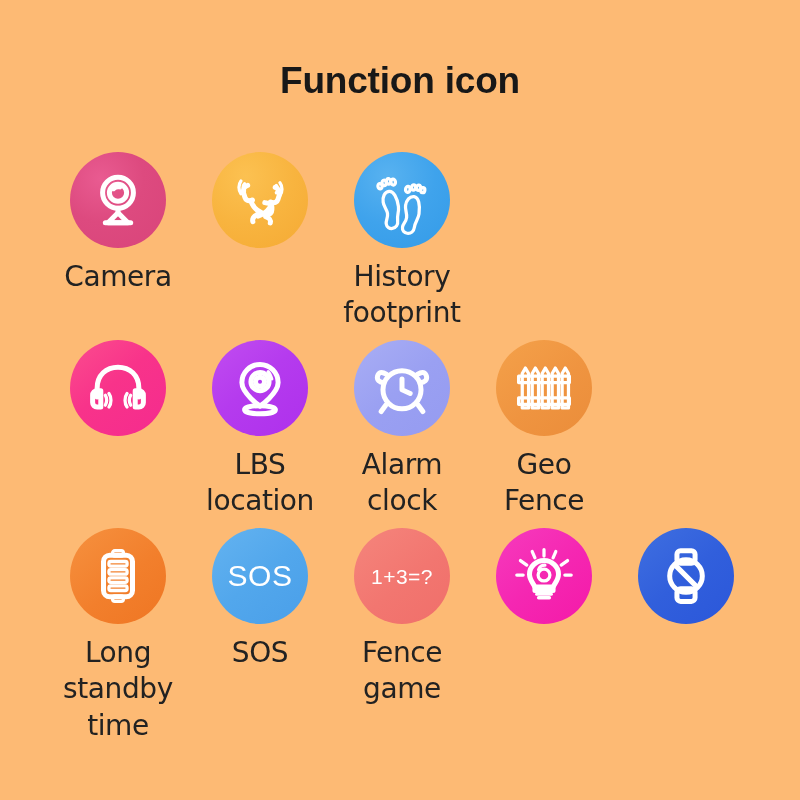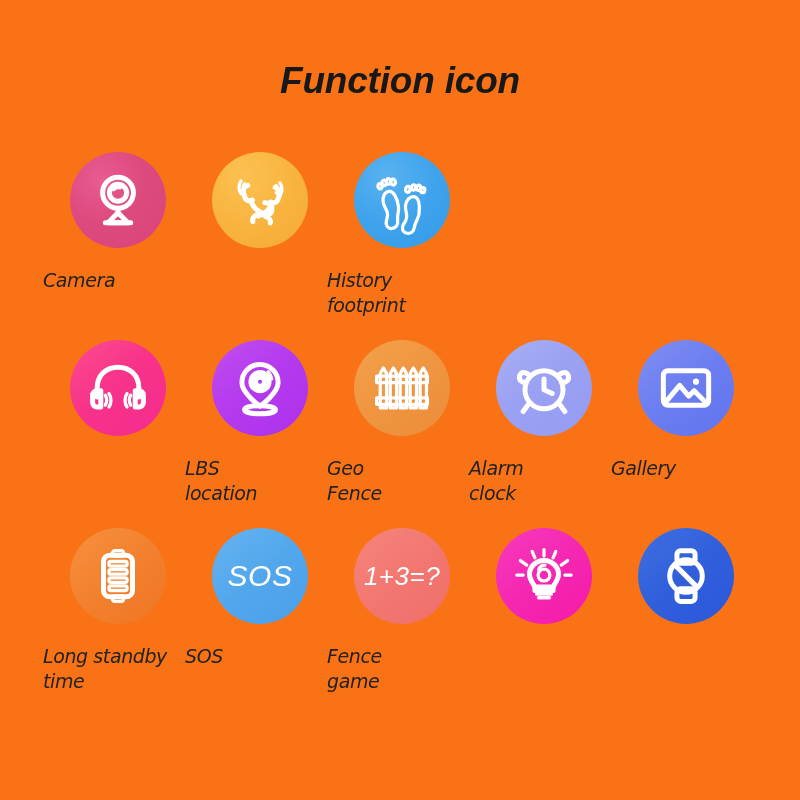--- a/index.html
+++ b/index.html
@@ -12,23 +12,22 @@
   }
   body {
     font-family: "DejaVu Sans", "Liberation Sans", sans-serif;
     color: #1b1b1b;
   }
 
   .page {
     position: relative;
     width: 800px;
     height: 800px;
-    background: #f97316;
+    background: #fdba74;
     box-sizing: border-box;
-    font-style: italic;
   }
 
   .page-title {
     position: absolute;
     top: 60px;
     left: 0;
     width: 800px;
     text-align: center;
     font-family: "Liberation Sans", sans-serif;
     font-size: 37px;
@@ -79,28 +78,28 @@
 
   .icon-glyph {
     color: #ffffff;
     font-family: "Liberation Sans", sans-serif;
     font-weight: 400;
     line-height: 1;
     letter-spacing: 0.5px;
     -webkit-text-stroke: 0;
   }
   .glyph-sos { font-size: 30px; }
-  .glyph-math { font-size: 26px; }
+  .glyph-math { font-size: 21px; }
 
   .cell-label {
-    margin-top: 20px;
+    margin-top: 11px;
     width: 150px;
-    text-align: left;
+    text-align: center;
     font-family: "DejaVu Sans", sans-serif;
-    font-size: 19px;
+    font-size: 28px;
     line-height: 1.30;
     color: #222222;
     letter-spacing: -0.4px;
   }
 
   
   .bg-camera      { background: radial-gradient(circle at 32% 28%, #e95b91 0%, #dd4a7f 45%, #d9447a 100%); }
   .bg-2way        { background: radial-gradient(circle at 35% 25%, #fcc151 0%, #f8b43f 50%, #f5aa34 100%); }
   .bg-footprint   { background: radial-gradient(circle at 35% 25%, #58b2f0 0%, #3fa3ec 50%, #349be8 100%); }
   .bg-voice       { background: radial-gradient(circle at 35% 25%, #bda7f2 0%, #ab93ee 55%, #a88fee 100%); }
@@ -232,60 +231,50 @@
             <circle class="stroke" cx="32" cy="25" r="5"></circle>
             <path class="stroke-thin" d="M41 14 c2 2 3 5 4 8"></path>
             <ellipse class="stroke" cx="32" cy="56" rx="17" ry="4.5"></ellipse>
           </svg>
         </div>
         <div class="cell-label" style="white-space:pre-line">LBS
 location</div>
       </div>
 
       <div class="cell">
+        <div class="icon-circle bg-alarm">
+          <svg viewBox="0 0 64 64" aria-hidden="true">
+            <circle class="stroke" cx="32" cy="34" r="21"></circle>
+            <path class="stroke" d="M15 17 C9 13 6 15 5 19 C4 23 7 26 12 26"></path>
+            <path class="stroke" d="M49 17 C55 13 58 15 59 19 C60 23 57 26 52 26"></path>
+            <path class="stroke" d="M32 22 L32 34 L41 38"></path>
+            <path class="stroke" d="M14 51 L9 58"></path>
+            <path class="stroke" d="M50 51 L55 58"></path>
+          </svg>
+        </div>
+        <div class="cell-label" style="white-space:pre-line">Alarm
+clock</div>
+      </div>
+
+      <div class="cell">
         <div class="icon-circle bg-geofence">
           <svg viewBox="0 0 64 64" aria-hidden="true">
             <path class="stroke-thin" d="M8 16 l3.5 -6 l3.5 6 l0 38 l-7 0 Z"></path>
             <path class="stroke-thin" d="M19 16 l3.5 -6 l3.5 6 l0 38 l-7 0 Z"></path>
             <path class="stroke-thin" d="M30 16 l3.5 -6 l3.5 6 l0 38 l-7 0 Z"></path>
             <path class="stroke-thin" d="M41 16 l3.5 -6 l3.5 6 l0 38 l-7 0 Z"></path>
             <path class="stroke-thin" d="M52 16 l3.5 -6 l3.5 6 l0 38 l-7 0 Z"></path>
             <rect class="stroke-thin" x="4" y="19" width="56" height="7"></rect>
             <rect class="stroke-thin" x="4" y="43" width="56" height="7"></rect>
           </svg>
         </div>
         <div class="cell-label" style="white-space:pre-line">Geo
 Fence</div>
       </div>
 
-      <div class="cell">
-        <div class="icon-circle bg-alarm">
-          <svg viewBox="0 0 64 64" aria-hidden="true">
-            <circle class="stroke" cx="32" cy="34" r="21"></circle>
-            <path class="stroke" d="M15 17 C9 13 6 15 5 19 C4 23 7 26 12 26"></path>
-            <path class="stroke" d="M49 17 C55 13 58 15 59 19 C60 23 57 26 52 26"></path>
-            <path class="stroke" d="M32 22 L32 34 L41 38"></path>
-            <path class="stroke" d="M14 51 L9 58"></path>
-            <path class="stroke" d="M50 51 L55 58"></path>
-          </svg>
-        </div>
-        <div class="cell-label" style="white-space:pre-line">Alarm
-clock</div>
-      </div>
-
-      <div class="cell">
-        <div class="icon-circle bg-gallery">
-          <svg viewBox="0 0 64 64" aria-hidden="true">
-            <rect class="stroke" x="7" y="13" width="50" height="38" rx="5"></rect>
-            <circle cx="43" cy="25" r="3.4" fill="#ffffff"></circle>
-            <path class="stroke" d="M10 47 L25 29 L35 41 L41 35 L55 49"></path>
-          </svg>
-        </div>
-        <div class="cell-label" style="white-space:pre-line">Gallery</div>
-      </div>
 
     </div>
 
     <div class="grid-row">
 
       <div class="cell">
         <div class="icon-circle bg-standby">
           <svg viewBox="0 0 64 64" aria-hidden="true">
             <rect class="stroke" x="16" y="9" width="32" height="46" rx="7"></rect>
             <rect class="stroke-thin" x="26" y="4" width="12" height="6" rx="2.5"></rect>

